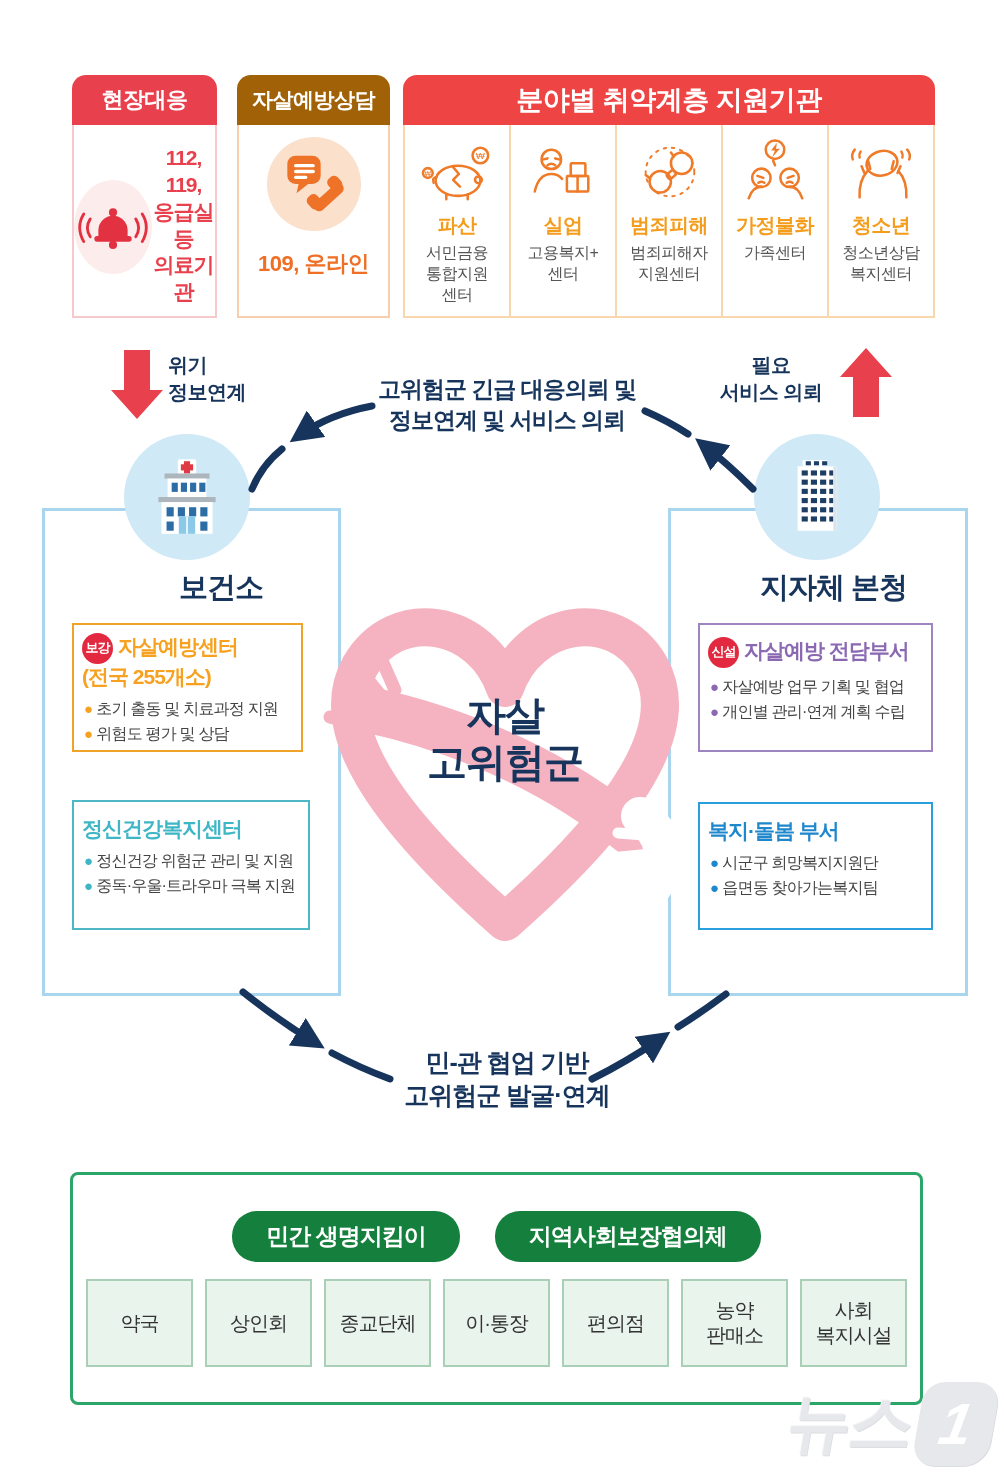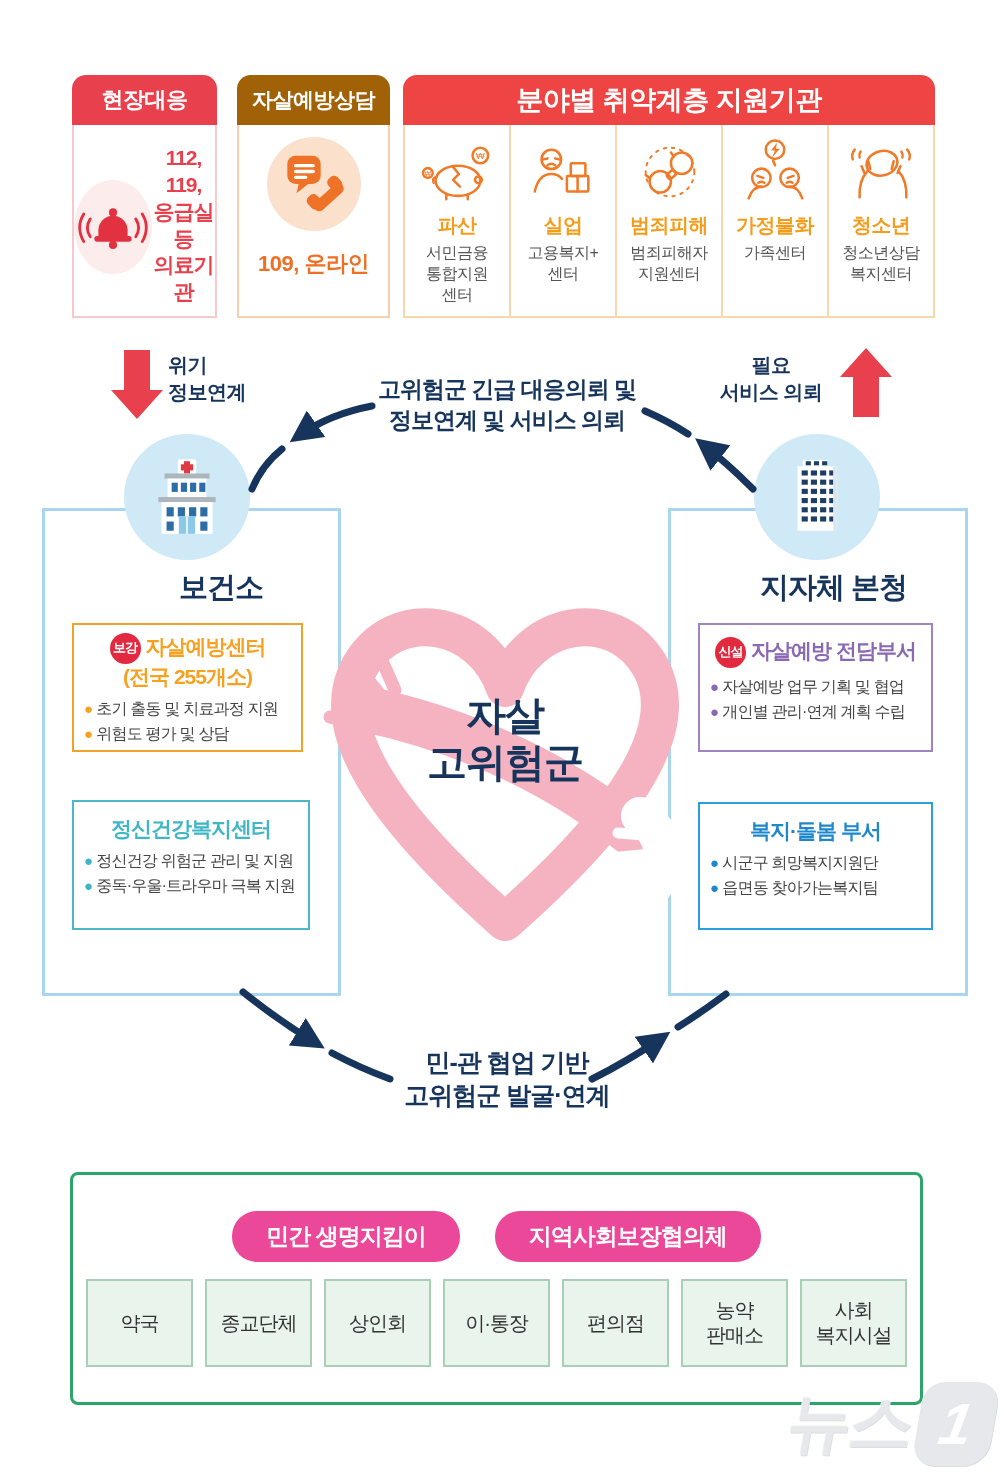--- a/index.html
+++ b/index.html
@@ -20,42 +20,42 @@
   .colLabel{font-weight:bold;font-size:20px;color:#f49d1c;margin-top:3px;letter-spacing:-0.5px;}
   .colOrg{font-size:16px;color:#555;line-height:1.32;text-align:center;margin-top:3px;letter-spacing:-0.5px;}
 
   
   .bigbox{position:absolute;border:3px solid #a9d6ee;background:#fff;z-index:1;}
   .nodeCircle{position:absolute;width:126px;height:126px;border-radius:50%;background:#cfe9f6;
               display:flex;align-items:center;justify-content:center;z-index:3;}
   .nodeLabel{position:absolute;font-size:29px;font-weight:bold;color:#17355c;text-align:right;z-index:6;letter-spacing:-1px;}
 
   .ibox{position:absolute;background:#fff;border:2px solid;z-index:5;padding:8px 8px 6px 8px;box-sizing:border-box;}
-  .ititle{font-weight:bold;font-size:21px;text-align:center;letter-spacing:-1px;line-height:1.25;}
+  .ititle{font-weight:bold;font-size:21px;text-align:left;letter-spacing:-1px;line-height:1.25;}
   .badge{display:inline-flex;align-items:center;justify-content:center;width:31px;height:31px;border-radius:50%;
          background:#e2293f;color:#fff;font-size:13px;font-weight:bold;vertical-align:middle;margin-right:5px;letter-spacing:-1px;}
   .bullets{margin-top:7px;}
   .brow{display:flex;align-items:flex-start;font-size:16px;color:#444;line-height:1.55;letter-spacing:-0.8px;white-space:nowrap;}
   .brow .dot{font-size:15px;margin:0 4px 0 2px;}
   .t-orange{border-color:#f0a328;} .t-orange .ititle{color:#f6a120;} .t-orange .dot{color:#f6a120;}
   .t-teal{border-color:#4db7c6;}  .t-teal .ititle{color:#3eb6c6;}  .t-teal .dot{color:#3eb6c6;}
   .t-purple{border-color:#9d85c0;}.t-purple .ititle{color:#8a68b2;}.t-purple .dot{color:#8a68b2;}
   .t-blue{border-color:#2a9fdd;}  .t-blue .ititle{color:#1f88cc;}  .t-blue .dot{color:#1f88cc;}
 
   .flowText{position:absolute;z-index:6;font-weight:bold;color:#17355c;text-align:center;letter-spacing:-1px;}
   .sideLabel{position:absolute;z-index:6;font-weight:bold;color:#17355c;font-size:20px;line-height:1.35;letter-spacing:-0.5px;}
 
   .heartText{position:absolute;z-index:6;font-weight:bold;color:#17355c;text-align:center;
              font-size:40px;line-height:1.18;letter-spacing:-1px;}
 
   
   #greenBox{position:absolute;left:70px;top:1172px;width:853px;height:233px;border:3px solid #2ba568;
             border-radius:8px;box-sizing:border-box;background:#fff;}
   .pillRow{position:absolute;left:0;top:36px;width:100%;display:flex;justify-content:center;gap:35px;}
-  .pill{background:#ec4899;color:#fff;font-weight:bold;font-size:23px;border-radius:25px;
+  .pill{background:#15803d;color:#fff;font-weight:bold;font-size:23px;border-radius:25px;
         padding:10px 34px;letter-spacing:-1px;}
   .cellRow{position:absolute;left:0;top:104px;width:100%;display:flex;justify-content:center;gap:12px;}
   .cell{width:107px;height:88px;background:#e9f4ed;border:2px solid #a9cfb6;box-sizing:border-box;
         display:flex;align-items:center;justify-content:center;text-align:center;
         font-size:20px;color:#333;line-height:1.25;letter-spacing:-1px;}
 
   
   #watermark{position:absolute;left:788px;top:1380px;z-index:10;display:flex;align-items:center;
              transform:skewX(-10deg);}
   #watermark .wm-word{font-size:64px;font-weight:bold;color:#e7e8ec;letter-spacing:-2px;
@@ -394,22 +394,22 @@
   <div class="flowText pre" style="left:312px;top:1046px;width:390px;font-size:25px;line-height:1.3;">민-관 협업 기반
 고위험군 발굴·연계</div>
 
   <div id="greenBox">
     <div class="pillRow">
       <div class="pill">민간 생명지킴이</div>
       <div class="pill">지역사회보장협의체</div>
     </div>
     <div class="cellRow">
       <div class="cell pre">약국</div>
+      <div class="cell pre">상인회</div>
       <div class="cell pre">종교단체</div>
-      <div class="cell pre">상인회</div>
       <div class="cell pre">이·통장</div>
       <div class="cell pre">편의점</div>
       <div class="cell pre">농약
 판매소</div>
       <div class="cell pre">사회
 복지시설</div>
     </div>
   </div>
 
   <div id="watermark">

